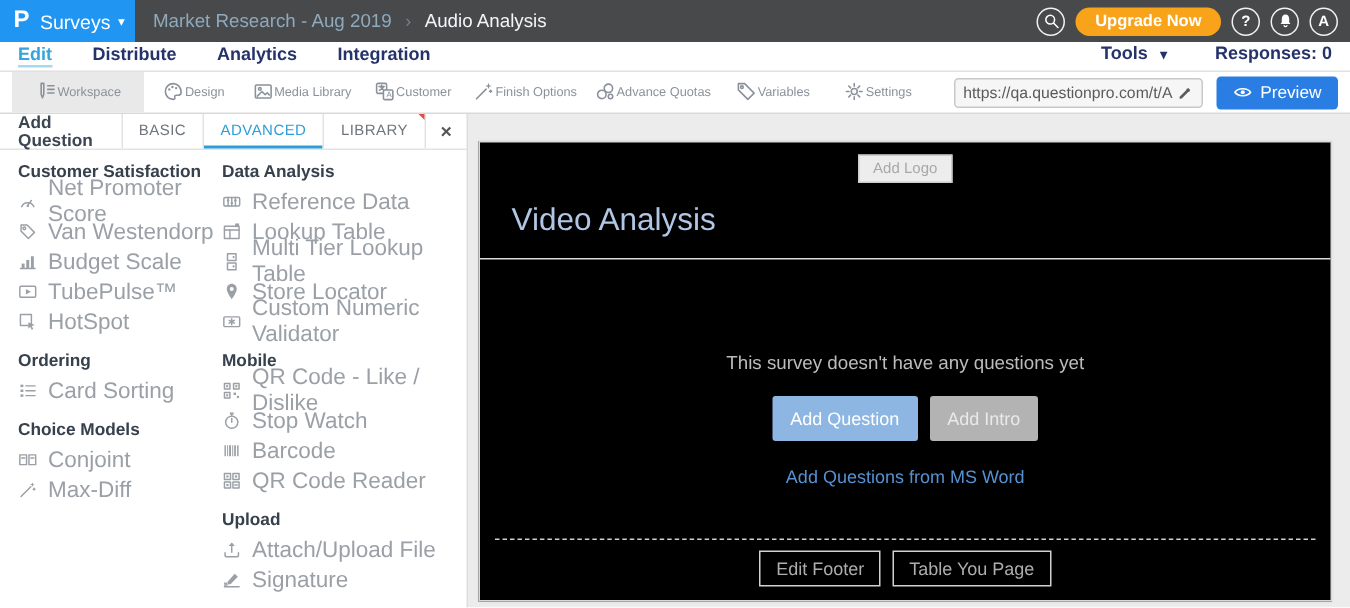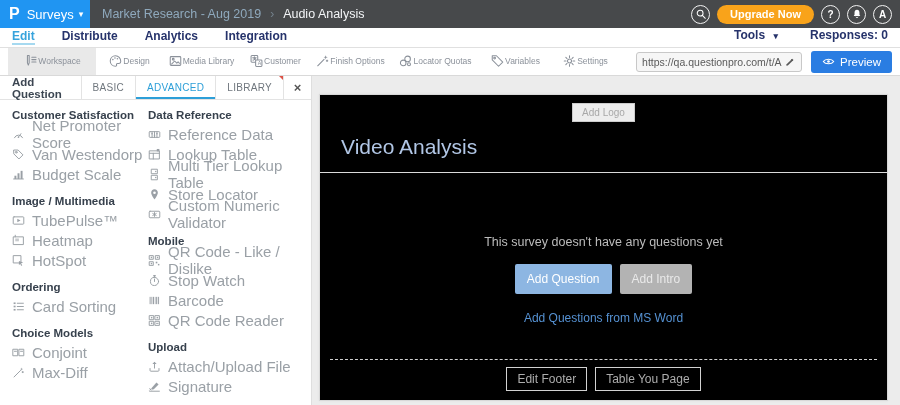--- a/index.html
+++ b/index.html
@@ -180,21 +180,21 @@
         <path d="M13.2 7 v1.6 M12.4 7.8 h1.6"></path>
       </svg>
     <span>Finish Options</span>
   </div>
   <div class="tool-item w90">
     <svg width="15" height="14" viewBox="0 0 16 16">
         <circle cx="5.4" cy="10.2" r="3.2"></circle>
         <circle cx="10.4" cy="5.6" r="3.2"></circle>
         <circle cx="12" cy="11.8" r="1.7"></circle>
       </svg>
-    <span>Locator Quotas</span>
+    <span>Advance Quotas</span>
   </div>
   <div class="tool-item w70">
     <svg width="15" height="14" viewBox="0 0 16 16">
         <path d="M2 2 h4.8 L14 9.2 L9.2 14 L2 6.8 Z"></path>
         <circle cx="4.7" cy="4.7" r="1"></circle>
       </svg>
     <span>Variables</span>
   </div>
   <div class="tool-item w70">
     <svg width="15" height="14" viewBox="0 0 16 16">
@@ -257,35 +257,26 @@
         <div class="p-item">
           <svg width="13" height="13" viewBox="0 0 16 16">
               <line x1="2" y1="13.5" x2="14" y2="13.5"></line>
               <rect class="f" x="3" y="9.5" width="2.4" height="4"></rect>
               <rect class="f" x="6.8" y="6.5" width="2.4" height="7"></rect>
               <rect class="f" x="10.6" y="3.5" width="2.4" height="10"></rect>
             </svg>
           <span>Budget Scale</span>
         </div>
 
-        <div class="sec-heading">Image / Multimedia</div>
         <div class="p-item">
           <svg width="13" height="13" viewBox="0 0 16 16">
               <rect x="1.5" y="3.5" width="13" height="9" rx="1"></rect>
               <path class="f" d="M6.5 5.8 L10.5 8 L6.5 10.2 Z"></path>
             </svg>
           <span>TubePulse™</span>
-        </div>
-        <div class="p-item">
-          <svg width="13" height="13" viewBox="0 0 16 16">
-              <rect x="2" y="3.5" width="12" height="9.5"></rect>
-              <rect class="f" x="4" y="5.5" width="4.5" height="3.5" opacity=".55"></rect>
-              <line x1="4" y1="1.5" x2="4" y2="3.5"></line>
-            </svg>
-          <span>Heatmap</span>
         </div>
         <div class="p-item">
           <svg width="13" height="13" viewBox="0 0 16 16">
               <rect x="2" y="2" width="9" height="9"></rect>
               <path class="f" d="M8.5 8.5 L13.8 10.6 L11.2 11.5 L12.6 14 L11.2 14.6 L10.1 12.1 L8.5 13.8 Z"></path>
             </svg>
           <span>HotSpot</span>
         </div>
 
         <div class="sec-heading">Ordering</div>
@@ -315,21 +306,21 @@
           <svg width="13" height="13" viewBox="0 0 16 16">
               <line x1="2.5" y1="13.5" x2="10.5" y2="5.5"></line>
               <path class="f" d="M11.8 1.8 l.5 1.5 1.5 .5 -1.5 .5 -.5 1.5 -.5 -1.5 -1.5 -.5 1.5 -.5 z"></path>
               <path d="M13.2 6.8 v1.4 M12.5 7.5 h1.4"></path>
             </svg>
           <span>Max-Diff</span>
         </div>
       </div>
 
       <div class="pcol2">
-        <div class="sec-heading first">Data Reference</div>
+        <div class="sec-heading first">Data Analysis</div>
         <div class="p-item">
           <svg width="13" height="13" viewBox="0 0 16 16">
               <rect x="1.5" y="4.5" width="13" height="7" rx="1"></rect>
               <line x1="5" y1="4.5" x2="5" y2="11.5"></line>
               <line x1="8" y1="4.5" x2="8" y2="11.5"></line>
               <line x1="11" y1="4.5" x2="11" y2="11.5"></line>
               <circle class="f" cx="5" cy="7" r="1"></circle>
               <circle class="f" cx="8" cy="9" r="1"></circle>
               <circle class="f" cx="11" cy="7" r="1"></circle>
             </svg>

